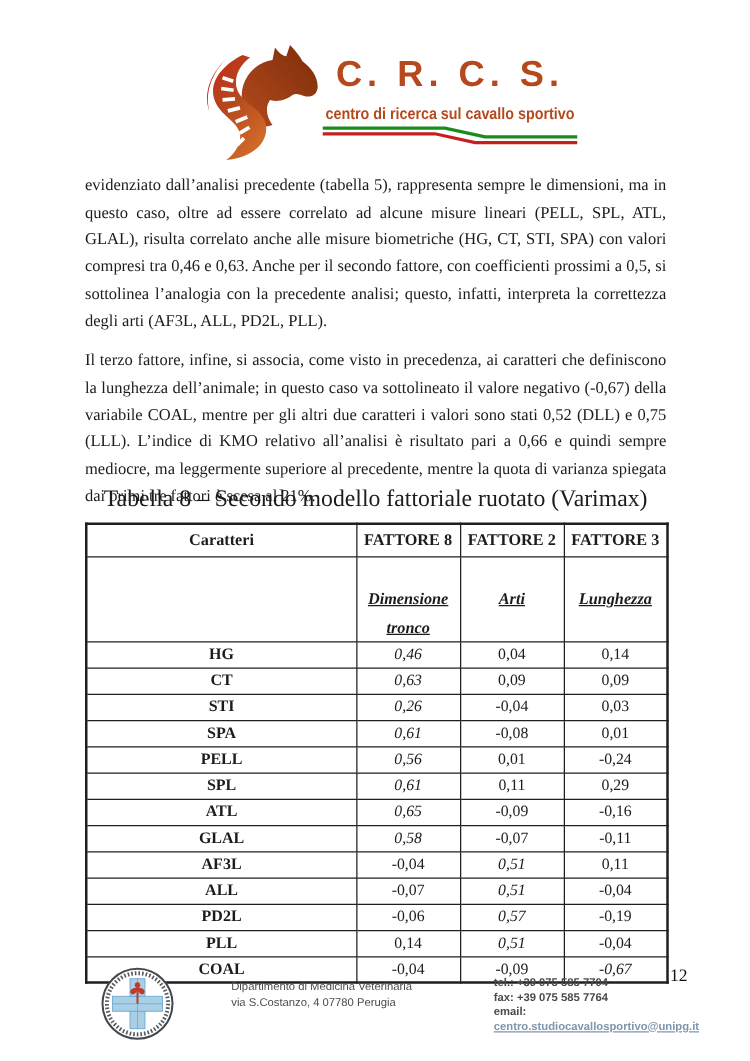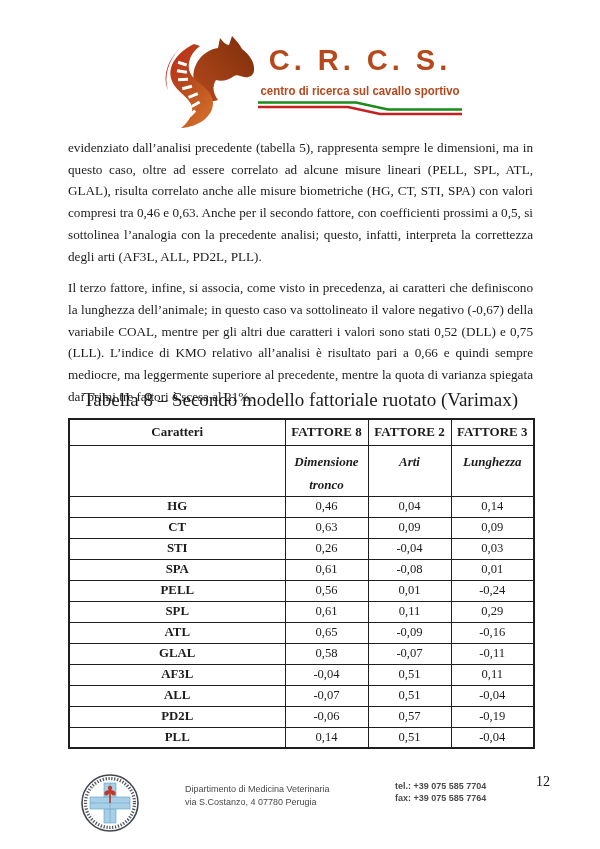--- a/index.html
+++ b/index.html
@@ -42,24 +42,24 @@
     border:2px solid #1f1f1f; font-size:12.6px;
   }
   table.factor-table th, table.factor-table td {
     border:1.5px solid #1f1f1f; border-left-width:1px; border-right-width:1px;
     text-align:center; padding:0 2px; overflow:hidden;
   }
   tr.hdr-row   { height:26px; }
   tr.hdr-row th { font-weight:700; font-size:13px; }
   th.lbl, td.lbl { text-align:left; padding-left:8px; font-weight:700; }
   tr.sub-row  { height:49px; }
-  tr.sub-row td { font-weight:700; font-style:italic; vertical-align:top; padding-top:4px; line-height:23px; font-size:13px; }
+  tr.sub-row td { font-weight:700; font-style:italic; vertical-align:top; padding-top:21px; line-height:23px; font-size:13px;text-decoration:underline; }
   tr.data-row { height:21px; }
   tr.data-row td.lbl { font-size:12.8px;margin-left:43px; }
-  td.em { }
+  td.em { font-style:italic; }
 
   
   .footer-seal { position:absolute; left:79px; top:771px; width:62px; height:64px; }
   .footer-dept {
     position:absolute; left:185px; top:783px; width:200px;
     font-family:"Liberation Sans","DejaVu Sans",sans-serif;
     font-size:9px; line-height:13px; color:#4a4a4a;
   }
   .footer-contact {
     position:absolute; left:395px; top:781px; width:180px;
@@ -213,20 +213,26 @@
             <td>-0,06</td>
             <td class="em">0,57</td>
             <td>-0,19</td>
           </tr>
           <tr class="data-row">
             <td class="lbl">PLL</td>
             <td>0,14</td>
             <td class="em">0,51</td>
             <td>-0,04</td>
           </tr>
+          <tr class="data-row">
+            <td class="lbl">COAL</td>
+            <td>-0,04</td>
+            <td>-0,09</td>
+            <td class="em">-0,67</td>
+          </tr>
         </tbody>
     </table>
   </div>
 
   <div class="footer-seal">
     <svg width="62" height="64" viewBox="0 0 62 64" xmlns="http://www.w3.org/2000/svg">
       <circle cx="31" cy="32" r="28" fill="#ffffff" stroke="#44484f" stroke-width="1.6"></circle>
       <circle cx="31" cy="32" r="24.5" fill="none" stroke="#55595f" stroke-width="3.2" stroke-dasharray="1.3 1.6"></circle>
 
       <g fill="#a9cfe6" stroke="#5b9ec9" stroke-width="0.6">
@@ -247,17 +253,18 @@
   </div>
 
   <div class="footer-dept">
     <div>Dipartimento di Medicina Veterinaria</div>
     <div>via S.Costanzo, 4 07780 Perugia</div>
   </div>
 
   <div class="footer-contact">
     <div>tel.: +39 075 585 7704</div>
     <div>fax: +39 075 585 7764</div>
+    <div><span>email:</span> <a href="#">centro.studiocavallosportivo@unipg.it</a></div>
   </div>
 
   <div class="page-number">12</div>
 
 </div>
 
 </body></html>

